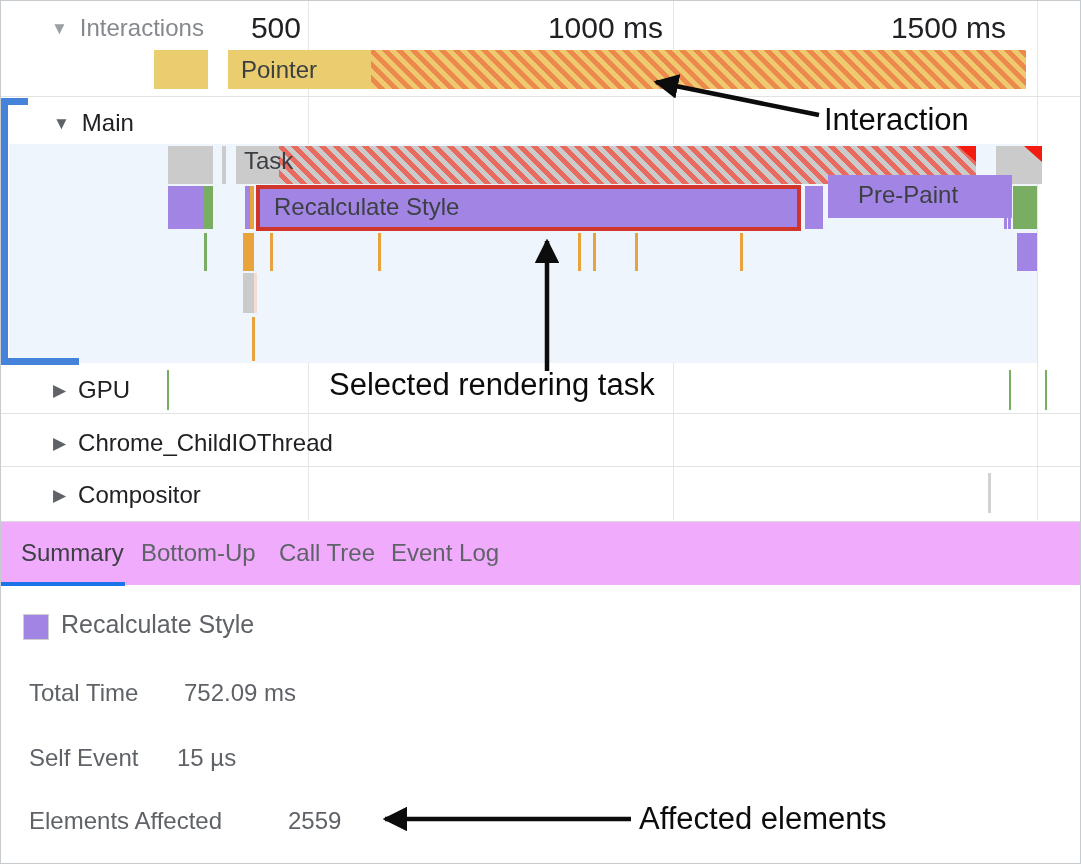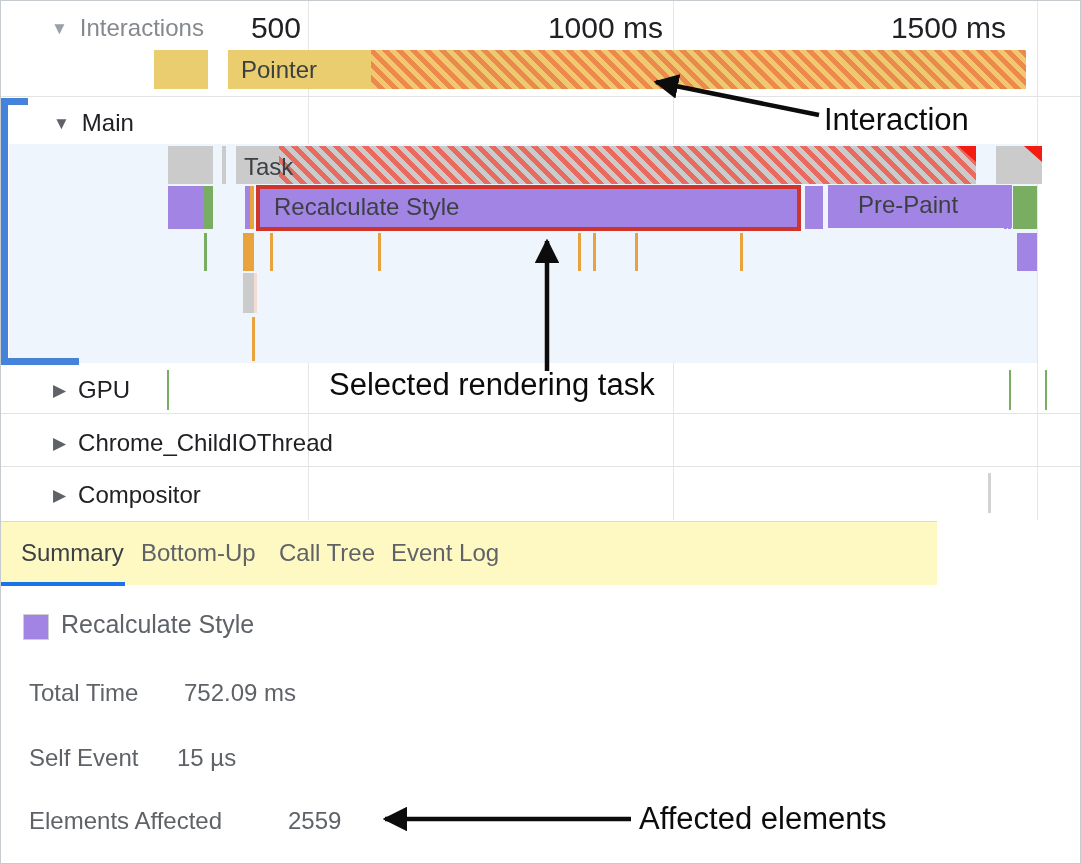--- a/index.html
+++ b/index.html
@@ -37,22 +37,22 @@
   .corner-tri {
     position:absolute; top:0; right:0; width:18px; height:16px; background:#f21d10;
     clip-path:polygon(0 0,100% 0,100% 100%); z-index:3;
   }
   .selected-event {
     position:absolute; background:#a184e4; border:4px solid #cf352b; z-index:4;
   }
   .main-bg { position:absolute; background:#eff5fc; }
   .bracket { position:absolute; background:#4483d9; z-index:5; }
   
-  #tabbar { position:absolute; left:0; top:520px; width:936px; height:64px;
-    background:#fef9c3; border-top:1px solid #d9d9d9; }
+  #tabbar { position:absolute; left:0; top:520px; width:1081px; height:64px;
+    background:#f0abfc; border-top:1px solid #d9d9d9; }
   .tab { position:absolute; top:0; height:64px; line-height:62px; font-size:24px;
     color:#5f6368; cursor:default; white-space:nowrap; }
   .tab.active { color:#3c4043; }
   .tab-underline { position:absolute; left:0; top:60px; width:124px; height:4px; background:#1a73e8; }
   
   .sum-swatch { position:absolute; left:22px; top:613px; width:26px; height:26px;
     background:#a184e4; border:1px solid #cfcfcf; }
   .sum-title { position:absolute; left:60px; top:609px; font-size:25px; color:#5f6368; }
   .sum-label, .sum-value { position:absolute; font-size:24px; color:#5f6368; white-space:nowrap; }
   
@@ -88,35 +88,35 @@
   <div class="bracket" style="left:0;top:357px;width:78px;height:7px"></div>
   <div class="track-label" style="left:16px;top:108px">
     <span class="tri">▼</span><span>Main</span>
   </div>
 
   <div class="bar gray" style="left:167px;top:145px;width:45px;height:38px"></div>
   <div class="bar gray" style="left:221px;top:145px;width:4px;height:38px"></div>
   <div class="bar gray" style="left:235px;top:145px;width:740px;height:38px;overflow:visible">
     <div class="hatch-red" style="position:absolute;left:43px;right:0;top:0;bottom:0"></div>
     <div class="corner-tri"></div>
-    <div class="bar-label" style="left:8px;top:7px">Task</div>
+    <div class="bar-label" style="left:8px;top:1px">Task</div>
   </div>
   <div class="bar gray" style="left:995px;top:145px;width:46px;height:38px">
     <div class="corner-tri"></div>
   </div>
 
   <div class="bar purple" style="left:167px;top:185px;width:36px;height:43px"></div>
   <div class="bar green" style="left:203px;top:185px;width:9px;height:43px"></div>
   <div class="bar purple" style="left:244px;top:185px;width:5px;height:43px"></div>
   <div class="bar orange" style="left:249px;top:185px;width:4px;height:43px"></div>
   <div class="selected-event" style="left:255px;top:184px;width:545px;height:46px">
     <div class="bar-label" style="left:14px;top:4px">Recalculate Style</div>
   </div>
   <div class="bar purple" style="left:804px;top:185px;width:18px;height:43px"></div>
-  <div class="bar purple" style="left:827px;top:184px;width:184px;height:43px;text-align:center">
+  <div class="bar purple" style="left:827px;top:174px;width:184px;height:43px;text-align:center">
     <div class="bar-label" style="left:30px;top:6px">Pre-Paint</div>
   </div>
   <div class="bar purple" style="left:1003px;top:185px;width:3px;height:43px"></div>
   <div class="bar purple" style="left:1007px;top:185px;width:3px;height:43px"></div>
   <div class="bar green" style="left:1012px;top:185px;width:24px;height:43px"></div>
 
   <div class="bar green" style="left:203px;top:232px;width:3px;height:38px"></div>
   <div class="bar orange" style="left:242px;top:232px;width:11px;height:38px"></div>
   <div class="bar orange" style="left:269px;top:232px;width:3px;height:38px"></div>
   <div class="bar orange" style="left:377px;top:232px;width:3px;height:38px"></div>

